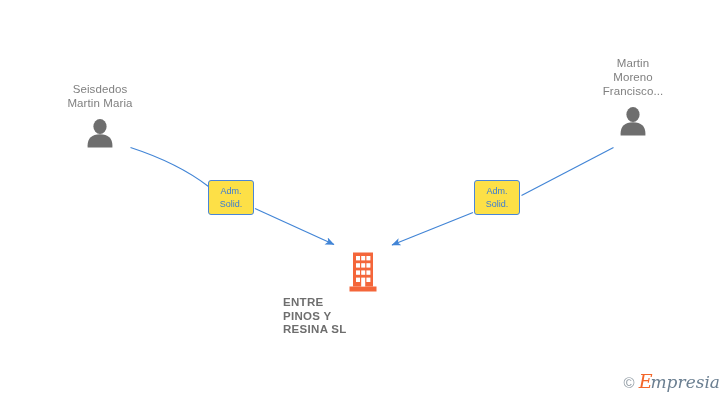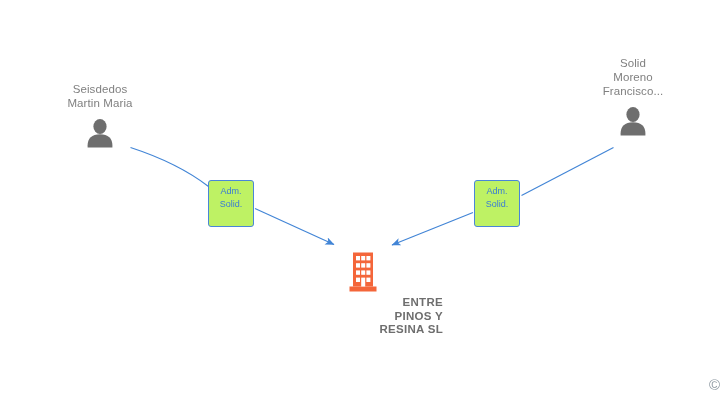--- a/index.html
+++ b/index.html
@@ -44,48 +44,48 @@
   }
   .person-icon {
     display: block;
     margin: 6px auto 0 auto;
   }
 
   
   .company-node {
     position: absolute;
     width: 160px;
-    text-align: right;
+    text-align: left;
   }
   .company-icon {
     display: block;
     margin: 0 auto;
   }
   .company-label {
     margin-top: 4px;
     color: #6e6e6e;
     font-size: 11.5px;
     font-weight: bold;
     line-height: 13.5px;
     letter-spacing: 0.3px;
     white-space: pre-line;
   }
 
   
   .edge-label {
     position: absolute;
     box-sizing: border-box;
-    background: #bef264;
+    background: #fde047;
     border: 1px solid #4a86d8;
     border-radius: 3px;
     color: #3a7bd5;
     font-size: 9px;
     line-height: 12.5px;
     text-align: center;
-    padding: 4px 0 16px 0;
+    padding: 4px 0 4px 0;
     width: 46px;
     white-space: pre-line;
   }
 
   
   #watermark {
     position: absolute;
     right: 8px;
     bottom: 8px;
     display: flex;
@@ -138,21 +138,21 @@
   <div class="person-node" id="person-left" style="left:25px; top:82px;">
     <div class="person-label">Seisdedos
 Martin Maria</div>
     <svg class="person-icon" width="34" height="34" viewBox="0 0 34 34" xmlns="http://www.w3.org/2000/svg">
       <ellipse cx="17" cy="10.5" rx="6.6" ry="7.6" fill="#6e6e6e"></ellipse>
       <path d="M17,18.2 C25.2,18.2 29.4,22.6 29.4,29.2 L29.4,31.4 L4.6,31.4 L4.6,29.2 C4.6,22.6 8.8,18.2 17,18.2 Z" fill="#6e6e6e"></path>
     </svg>
   </div>
 
   <div class="person-node" id="person-right" style="left:558px; top:56px;">
-    <div class="person-label">Solid
+    <div class="person-label">Martin
 Moreno
 Francisco...</div>
     <svg class="person-icon" width="34" height="34" viewBox="0 0 34 34" xmlns="http://www.w3.org/2000/svg">
       <ellipse cx="17" cy="10.5" rx="6.6" ry="7.6" fill="#6e6e6e"></ellipse>
       <path d="M17,18.2 C25.2,18.2 29.4,22.6 29.4,29.2 L29.4,31.4 L4.6,31.4 L4.6,29.2 C4.6,22.6 8.8,18.2 17,18.2 Z" fill="#6e6e6e"></path>
     </svg>
   </div>
 
   <div class="company-node" id="company" style="left:283px; top:252px;">
     <svg class="company-icon" width="28" height="40" viewBox="0 0 28 40" xmlns="http://www.w3.org/2000/svg">
@@ -183,15 +183,18 @@
   </div>
 
   <div class="edge-label" style="left:208px; top:180px;">Adm.
 Solid.</div>
 
   <div class="edge-label" style="left:474px; top:180px;">Adm.
 Solid.</div>
 
   <div id="watermark">
     <span class="wm-copy">©</span>
+    <span>
+      <span class="wm-e">E</span><span class="wm-rest">mpresia</span>
+    </span>
   </div>
 
 </div>
 
 </body></html>

